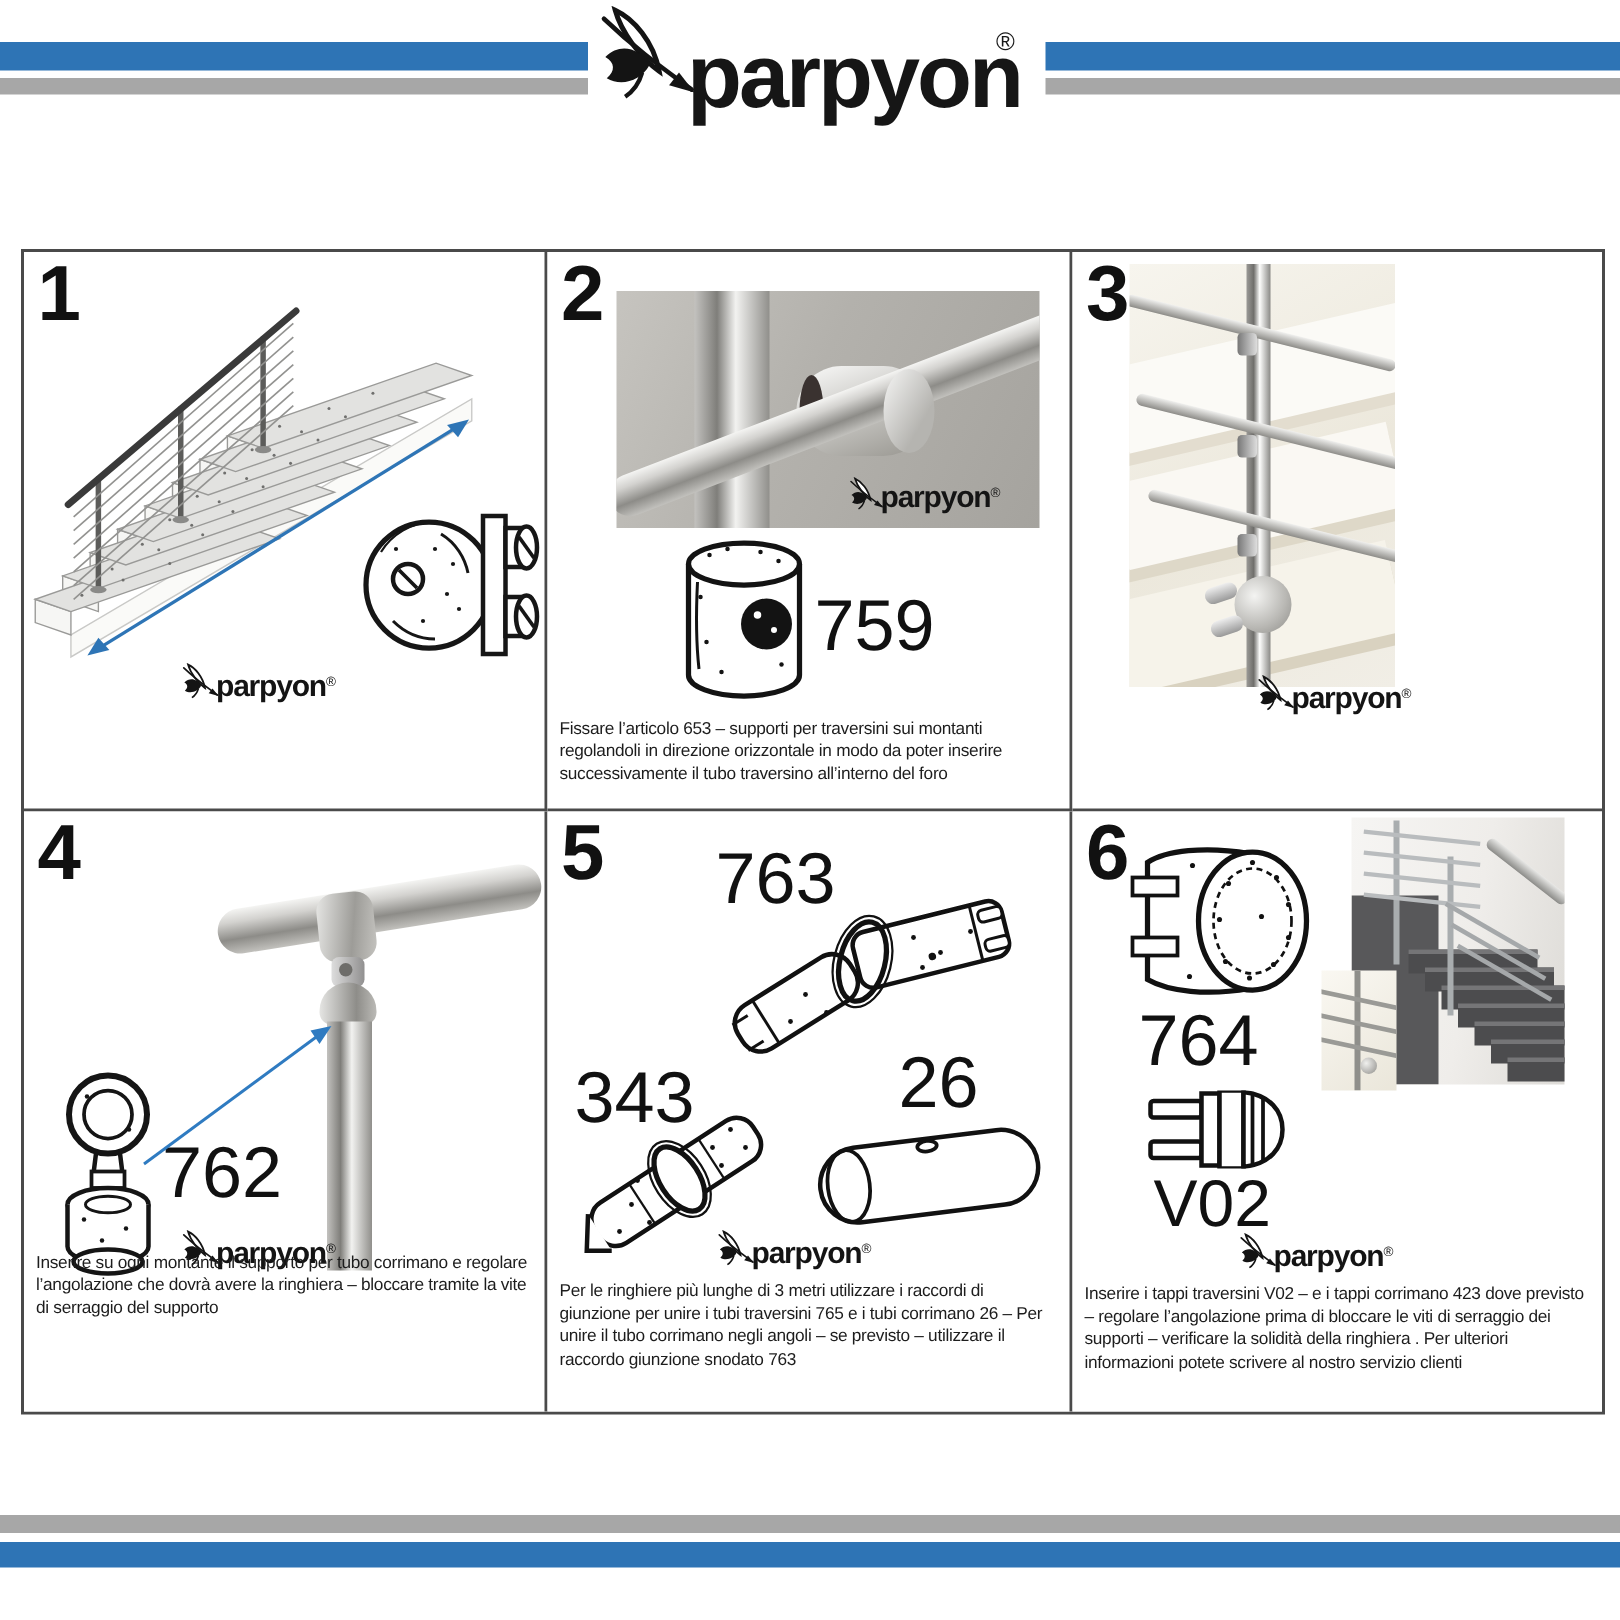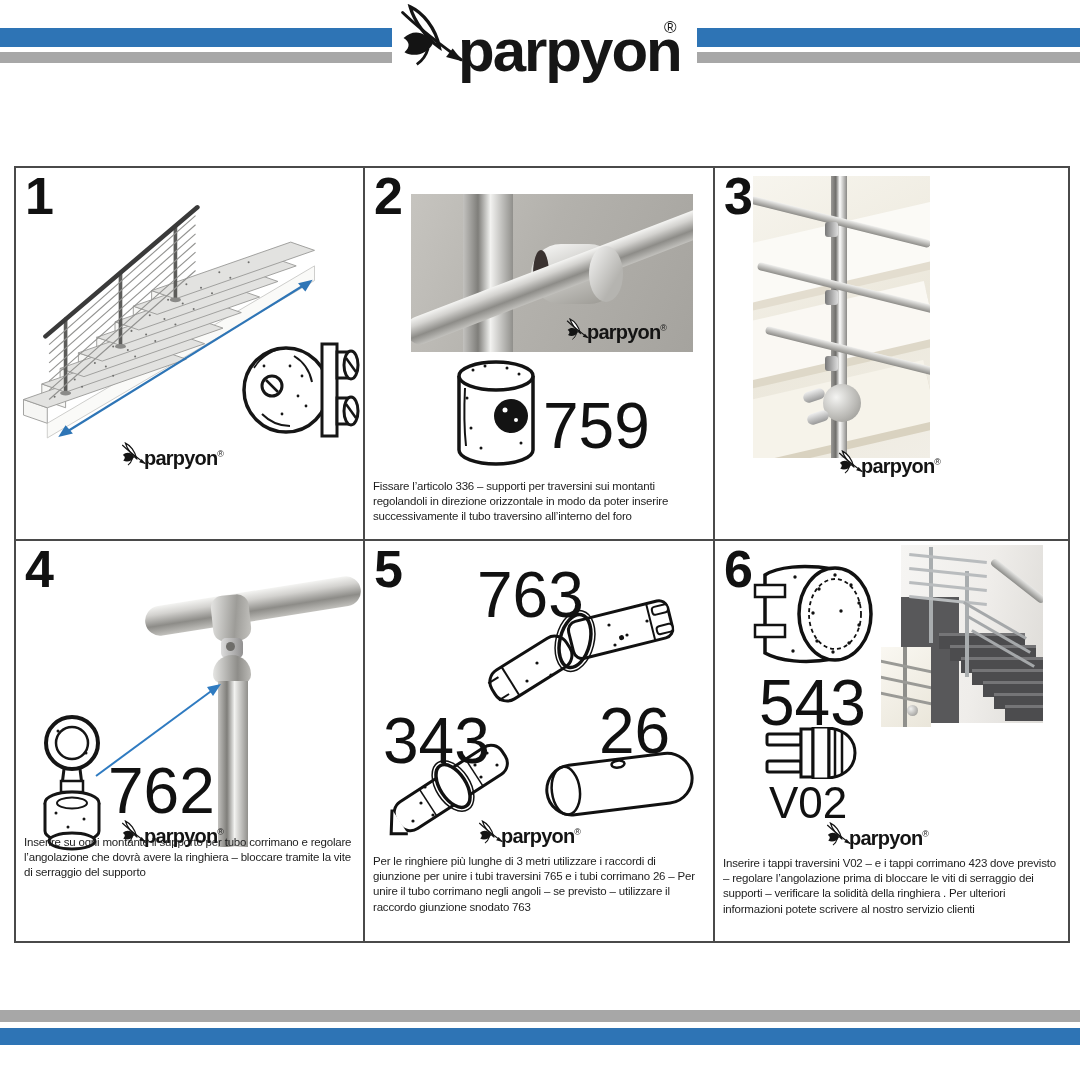--- a/index.html
+++ b/index.html
@@ -21,21 +21,21 @@
   .grid{position:absolute;left:14px;top:166px;width:1052px;height:773px;
         border:2px solid #4a4a4a;display:grid;
         grid-template-columns:349px 350px 1fr;grid-template-rows:373px 1fr;}
   .cell{position:relative;background:#fff;}
   .cell.br{border-right:2px solid #4a4a4a;}
   .cell.bb{border-bottom:2px solid #4a4a4a;}
 
   .num{position:absolute;left:9px;top:0px;font-size:52px;font-weight:700;color:#111;line-height:1.1;}
   .caption{position:absolute;left:8px;right:10px;font-size:11.5px;line-height:1.32;
            letter-spacing:-0.2px;color:#1d1d1d;}
-  .part-label{position:absolute;font-size:64px;font-weight:400;color:#111;line-height:1;}
+  .part-label{position:absolute;font-size:48px;font-weight:400;color:#111;line-height:1;}
 
   
   .wm{position:absolute;display:flex;align-items:flex-end;white-space:nowrap;}
   .wm svg{flex:0 0 auto;}
   .wm .wm-text{font-size:20px;font-weight:700;letter-spacing:-0.8px;color:#141414;
                margin-left:-2px;line-height:1;}
   .wm .wm-reg{font-size:9px;color:#141414;line-height:1;margin-bottom:9px;}
 
   
   .metal-h{background:linear-gradient(to bottom,#f4f4f2,#d3d2cf 28%,#8d8c88 66%,#c2c1bd);}
@@ -225,21 +225,21 @@
           <circle cx="68" cy="16" r="1.5"></circle>
             <circle cx="16" cy="40" r="1.5"></circle>
             <circle cx="20" cy="70" r="1.5"></circle>
           <circle cx="30" cy="90" r="1.5"></circle>
             <circle cx="70" cy="85" r="1.5"></circle>
         </g>
         <path d="M14 30 C13 50 13 70 15 88" fill="none" stroke="#131313" stroke-width="2"></path>
       </svg>
       <div class="part-label" style="left:178px;top:226px">759</div>
 
-      <div class="caption" style="top:311px">Fissare l’articolo 336 – supporti per traversini sui montanti regolandoli in direzione orizzontale in modo da poter inserire successivamente il tubo traversino all’interno del foro</div>
+      <div class="caption" style="top:311px">Fissare l’articolo 653 – supporti per traversini sui montanti regolandoli in direzione orizzontale in modo da poter inserire successivamente il tubo traversino all’interno del foro</div>
     </div>
 
     <div class="cell bb">
       <div class="num">3</div>
 
       <div class="photo p3-photo">
         <div class="abs" style="left:-20px;top:48px;width:210px;height:58px;background:#fbfaf6;transform:rotate(-13deg);box-shadow:0 8px 0 #e3ddcf"></div>
         <div class="abs" style="left:-30px;top:128px;width:210px;height:58px;background:#faf8f3;transform:rotate(-13deg);box-shadow:0 8px 0 #ded8c8"></div>
         <div class="abs" style="left:-40px;top:208px;width:220px;height:62px;background:#f6f3ea;transform:rotate(-13deg);box-shadow:0 8px 0 #d9d2c0"></div>
         <div class="abs" style="left:78px;top:0;width:16px;height:282px;background:linear-gradient(90deg,#9b9a97,#6f6e6b 30%,#fdfdfc 55%,#8a8986)"></div>
@@ -394,21 +394,21 @@
             <circle cx="106" cy="90" r="1.7"></circle>
             <circle cx="90" cy="99" r="1.7"></circle>
           <circle cx="74" cy="88" r="1.7"></circle>
             <circle cx="70" cy="60" r="1.7"></circle>
             <circle cx="76" cy="36" r="1.7"></circle>
           <circle cx="98" cy="58" r="1.7"></circle>
             <circle cx="52" cy="24" r="1.7"></circle>
             <circle cx="50" cy="98" r="1.7"></circle>
         </g>
       </svg>
-      <div class="part-label" style="left:44px;top:130px">543</div>
+      <div class="part-label" style="left:44px;top:130px">764</div>
 
       <div class="photo p6-photo">
         <div class="abs" style="left:0;top:52px;width:58px;height:126px;background:#58585a"></div>
         <div class="p6-step" style="left:38px;top:88px"></div>
         <div class="p6-step" style="left:49px;top:100px"></div>
         <div class="p6-step" style="left:60px;top:112px"></div>
         <div class="p6-step" style="left:71px;top:124px"></div>
         <div class="p6-step" style="left:82px;top:136px"></div>
         <div class="p6-step" style="left:93px;top:148px"></div>
         <div class="p6-step" style="left:104px;top:160px"></div>

